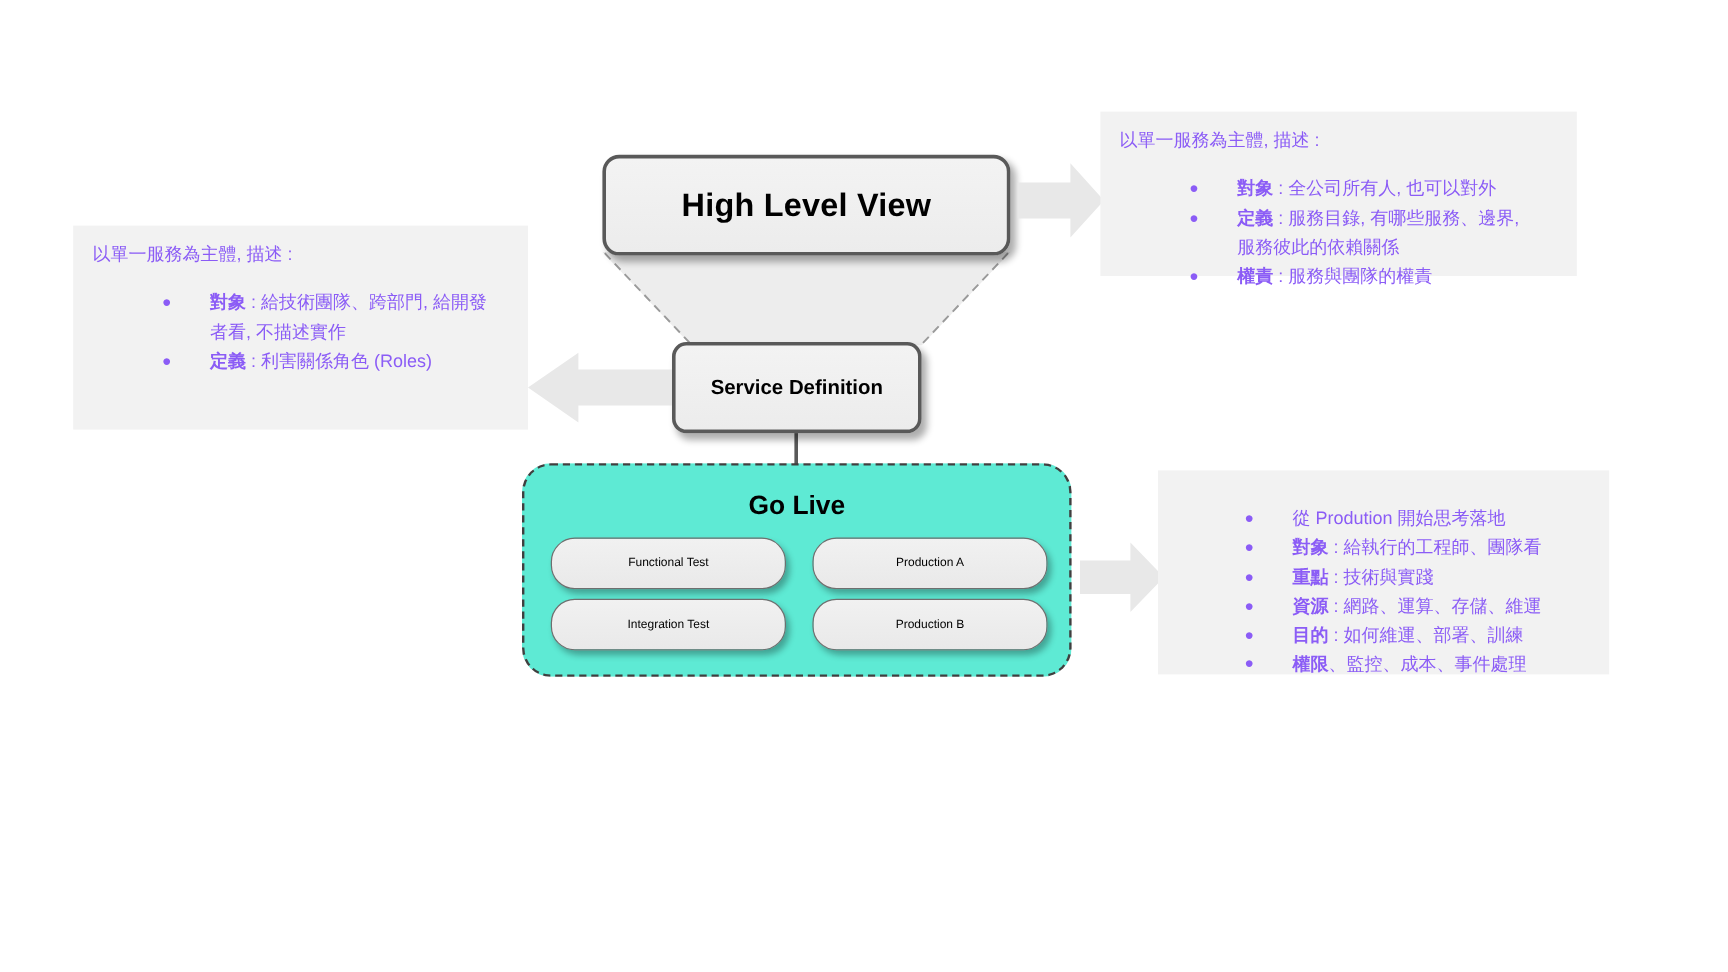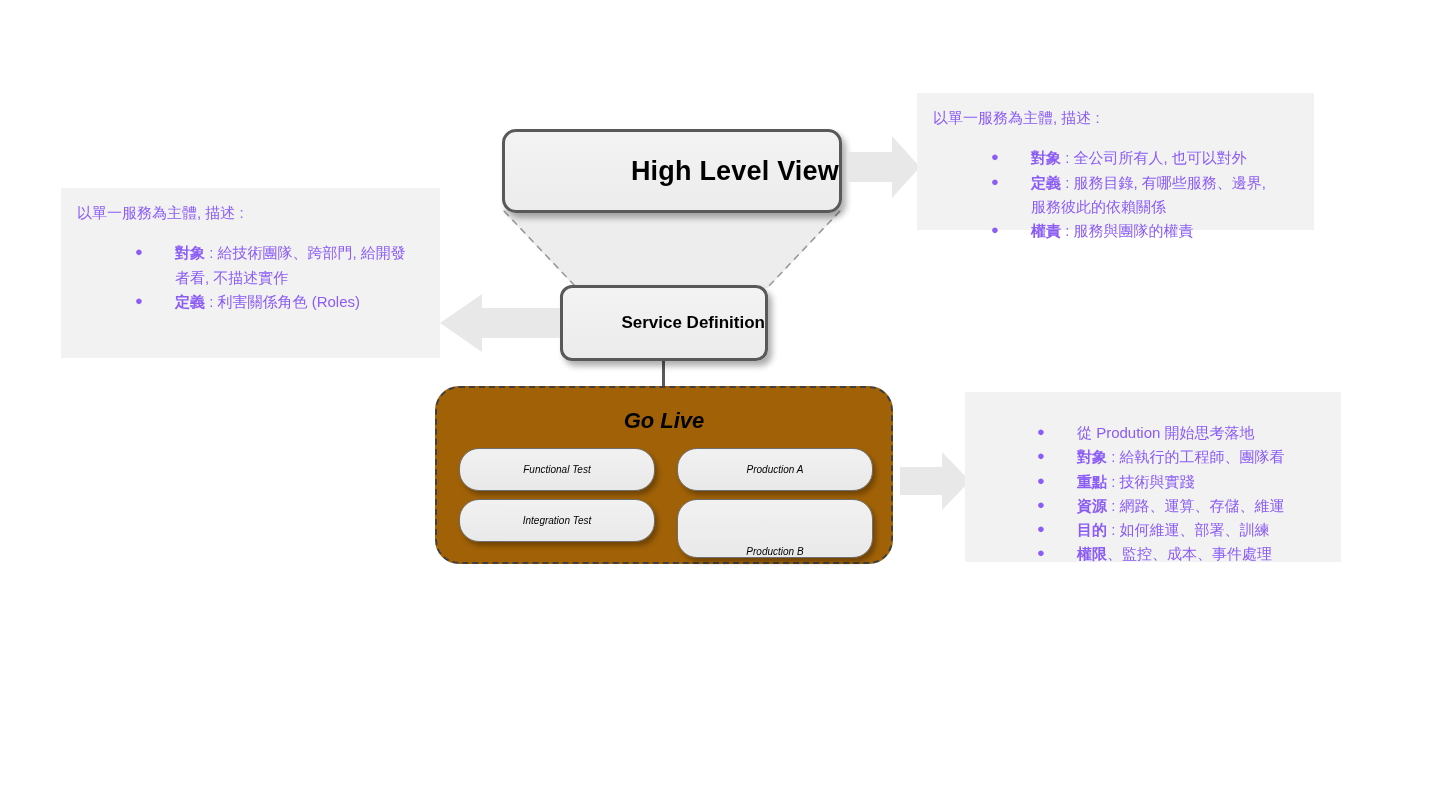--- a/index.html
+++ b/index.html
@@ -12,21 +12,21 @@
   }
   #canvas { position: relative; width: 1440px; height: 810px; background: #fff; }
 
   
   .proc-box {
     position: absolute;
     background: linear-gradient(180deg, #f3f3f3 0%, #ececec 100%);
     border: 3px solid #595959;
     border-radius: 14px;
     box-shadow: 4px 5px 6px rgba(0,0,0,0.32);
-    display: flex; align-items: center; justify-content: flex-end;
+    display: flex; align-items: center; justify-content: center;
     color: #000;
   }
   #high-level-view {
     left: 502px; top: 129px; width: 340px; height: 84px;
     font-size: 27px; font-weight: bold; letter-spacing: 0.2px;
   }
   #service-definition {
     left: 560px; top: 285px; width: 208px; height: 76px;
     border-radius: 12px;
     font-size: 17px; font-weight: bold;
@@ -34,42 +34,41 @@
 
   
   #funnel {
     position: absolute; left: 502px; top: 210px; width: 340px; height: 78px;
   }
 
   
   #go-live {
     position: absolute;
     left: 435px; top: 386px; width: 458px; height: 178px;
-    background: #a16207;
+    background: #5eead4;
     border: 2px dashed #3f3f3f;
     border-radius: 24px;
-    font-style: italic;
   }
   #go-live-title {
     position: absolute; left: 0; top: 20px; width: 100%;
     text-align: center; font-size: 22px; font-weight: bold; color: #000;
   }
   .sub-box {
     position: absolute;
     background: linear-gradient(180deg, #f1f1f1 0%, #e9e9e9 100%);
     border: 1.5px solid #6f6f6f;
     border-radius: 20px;
     box-shadow: 3px 4px 5px rgba(0,0,0,0.30);
     display: flex; align-items: center; justify-content: center;
     font-size: 10px; color: #000;
   }
   #functional-test  { left: 22px;  top: 60px;  width: 196px; height: 43px; }
   #integration-test { left: 22px;  top: 111px; width: 196px; height: 43px; }
   #production-a     { left: 240px; top: 60px;  width: 196px; height: 43px; }
-  #production-b     { left: 240px; top: 111px; width: 196px; height: 59px; align-items: flex-end; }
+  #production-b     { left: 240px; top: 111px; width: 196px; height: 43px; }
 
   
   .note {
     position: absolute;
     background: #f2f2f2;
     color: #8b5cf6;
     font-size: 15px;
     line-height: 1.62;
     padding: 13px 14px 13px 16px;
   }

